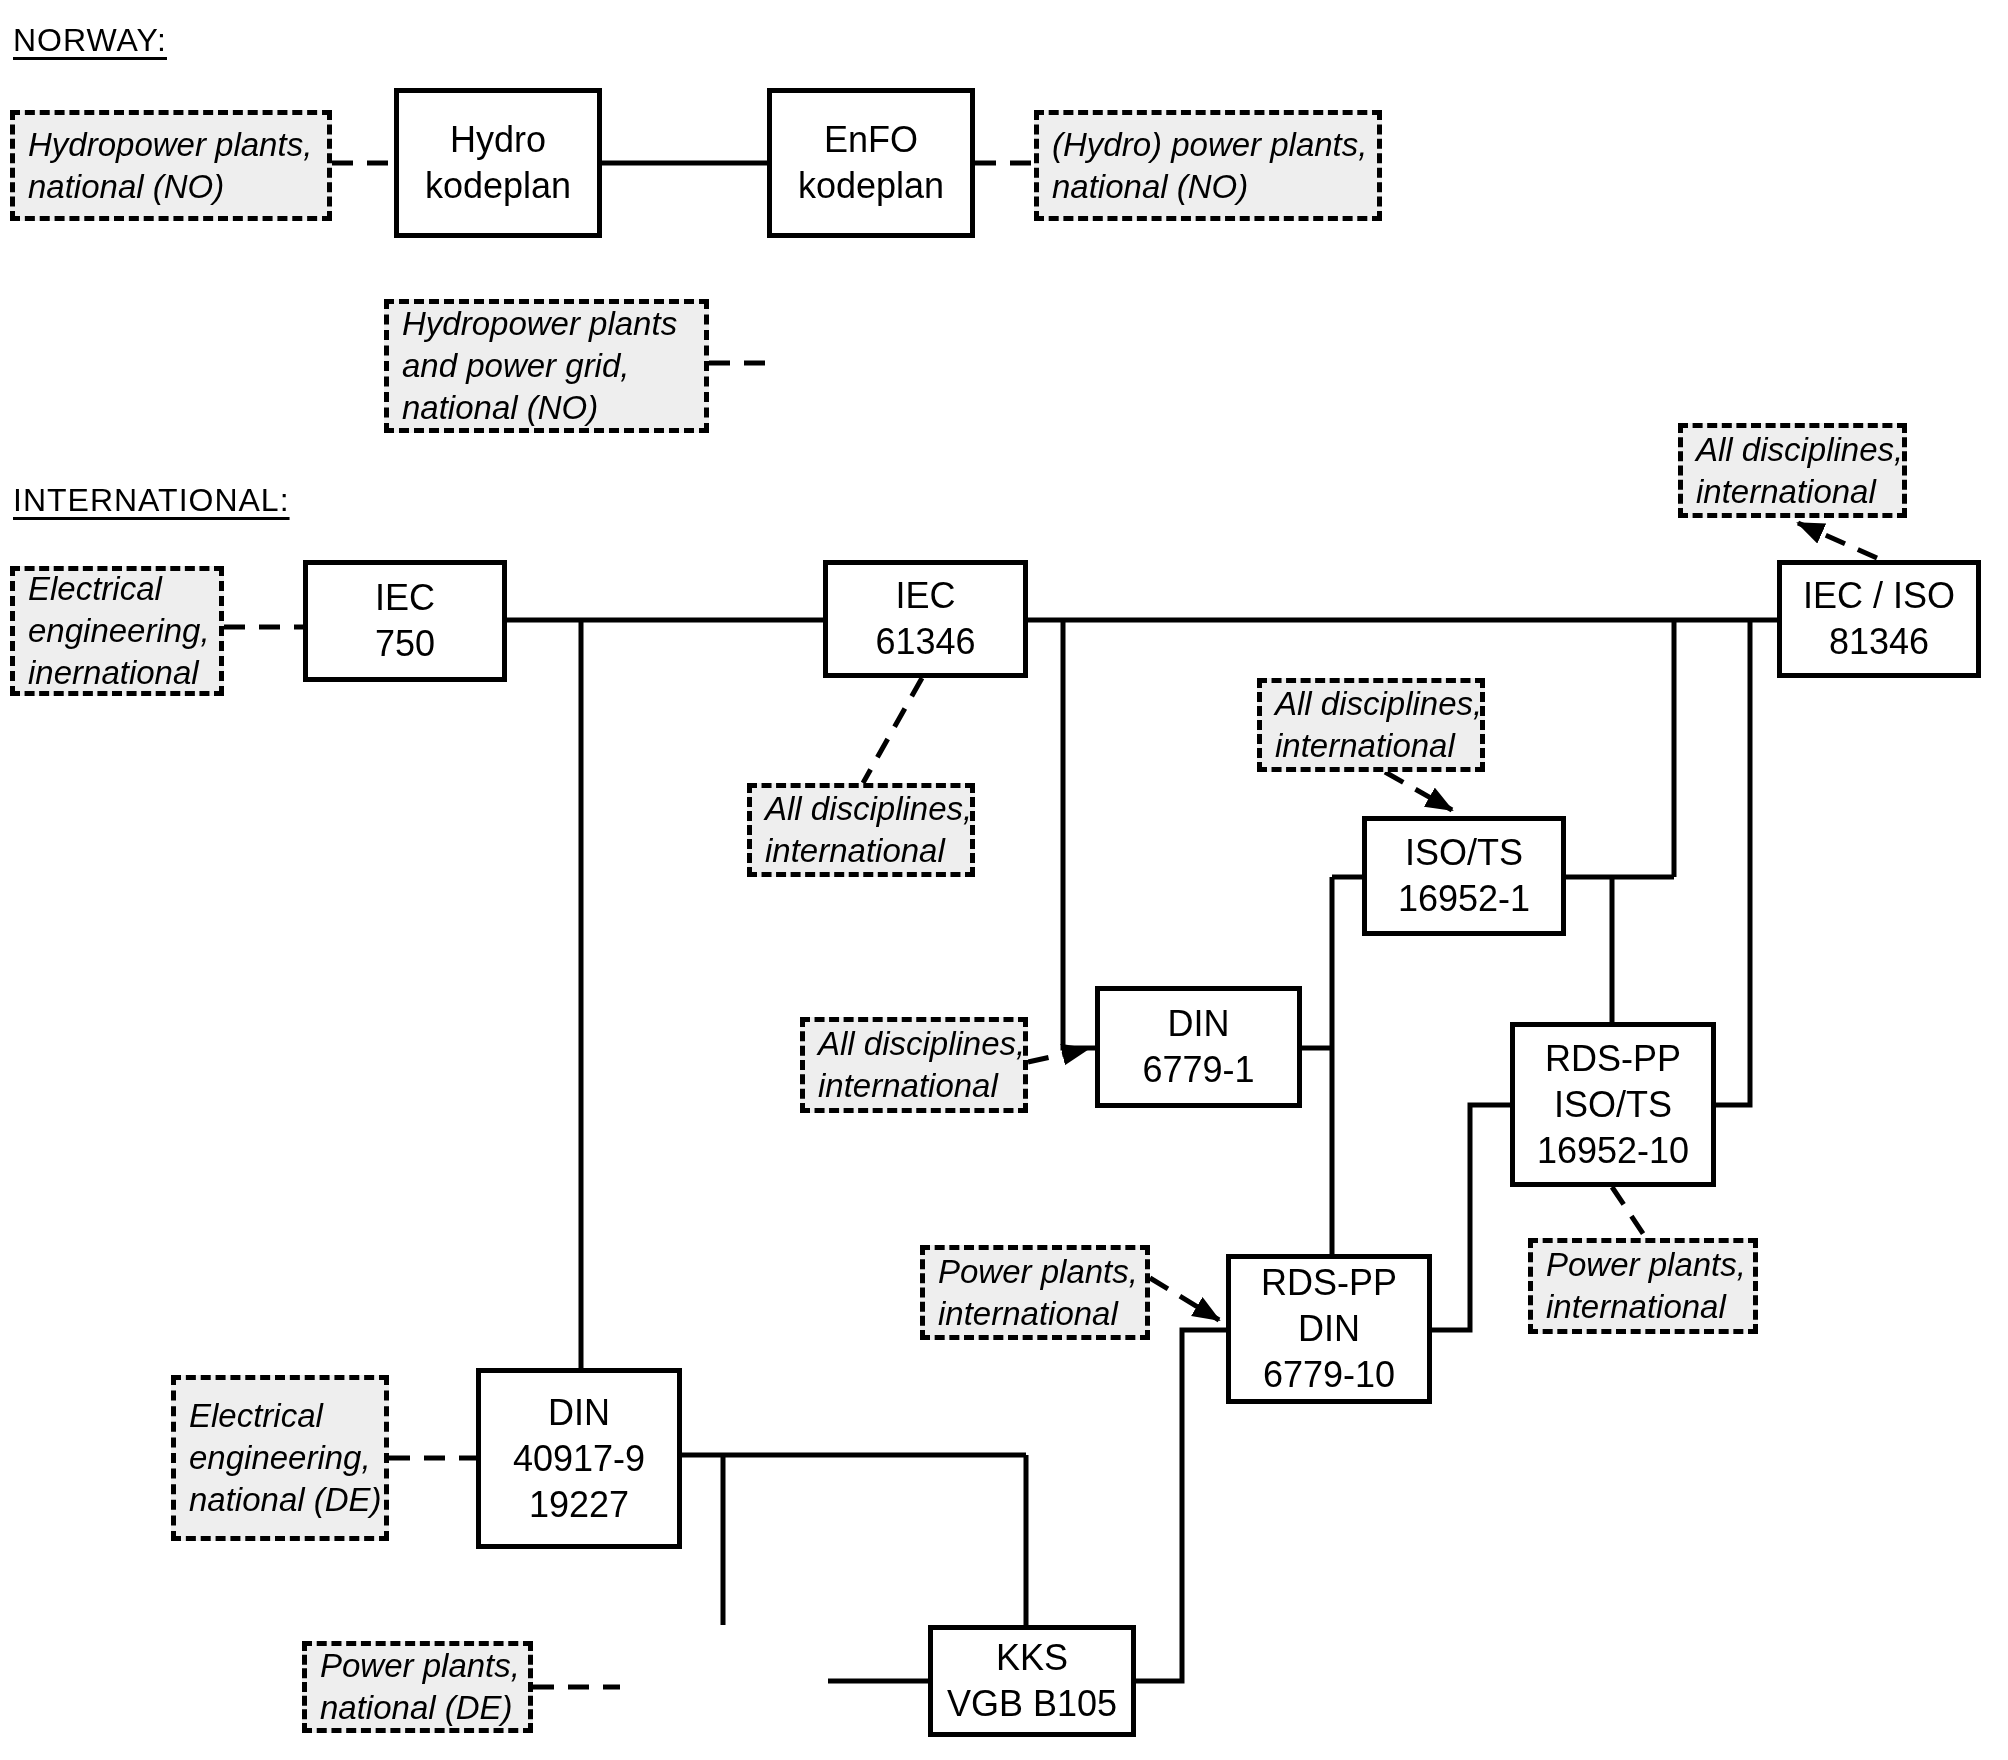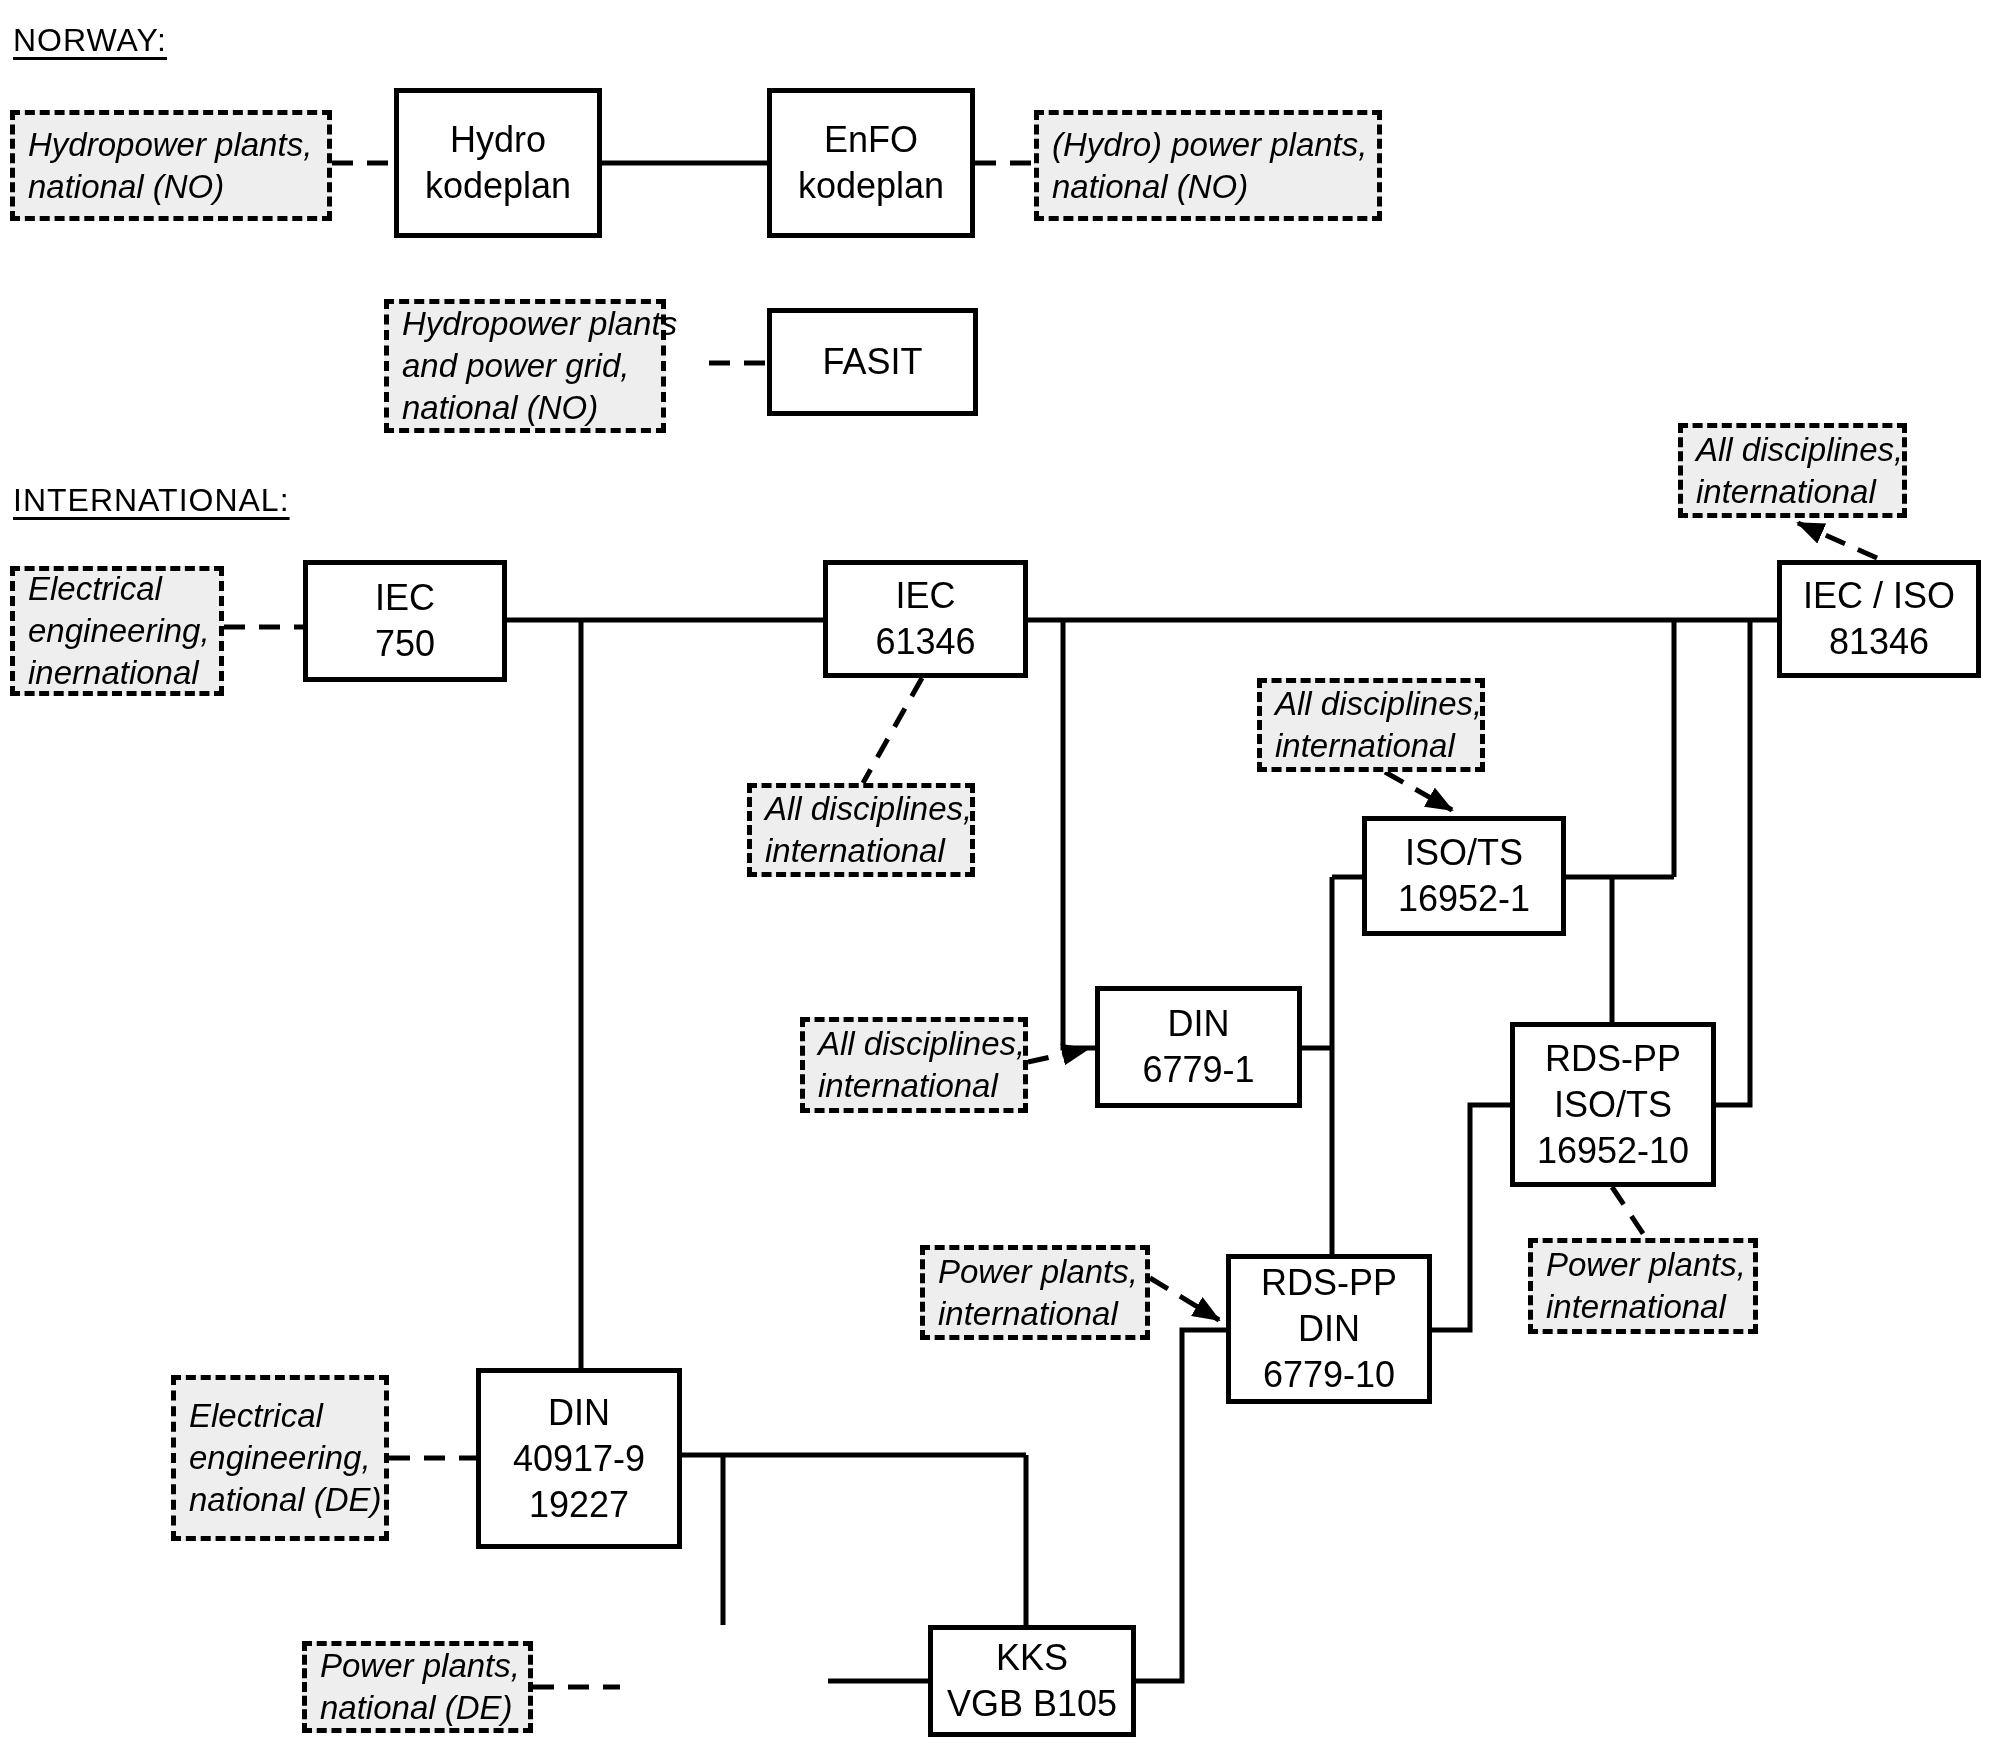--- a/index.html
+++ b/index.html
@@ -95,23 +95,20 @@
   <div class="node" style="left:394px;top:88px;width:208px;height:150px">
     <div class="bl">Hydro</div>
     <div class="bl">kodeplan</div>
   </div>
 
   <div class="node" style="left:767px;top:88px;width:208px;height:150px">
     <div class="bl">EnFO</div>
     <div class="bl">kodeplan</div>
   </div>
 
-  <div class="node" style="left:767px;top:308px;width:211px;height:108px">
-    <div class="bl">FASIT</div>
-  </div>
 
   <div class="node" style="left:303px;top:560px;width:204px;height:122px">
     <div class="bl">IEC</div>
     <div class="bl">750</div>
   </div>
 
   <div class="node" style="left:823px;top:560px;width:205px;height:118px">
     <div class="bl">IEC</div>
     <div class="bl">61346</div>
   </div>
@@ -158,21 +155,21 @@
   <div class="note" style="left:10px;top:110px;width:322px;height:111px">
     <div class="nl">Hydropower plants,</div>
     <div class="nl">national (NO)</div>
   </div>
 
   <div class="note" style="left:1034px;top:110px;width:348px;height:111px">
     <div class="nl">(Hydro) power plants,</div>
     <div class="nl">national (NO)</div>
   </div>
 
-  <div class="note" style="left:384px;top:299px;width:282px;height:134px">
+  <div class="note" style="left:384px;top:299px;width:325px;height:134px">
     <div class="nl">Hydropower plants</div>
     <div class="nl">and power grid,</div>
     <div class="nl">national (NO)</div>
   </div>
 
   <div class="note" style="left:10px;top:566px;width:214px;height:130px">
     <div class="nl">Electrical</div>
     <div class="nl">engineering,</div>
     <div class="nl">inernational</div>
   </div>

